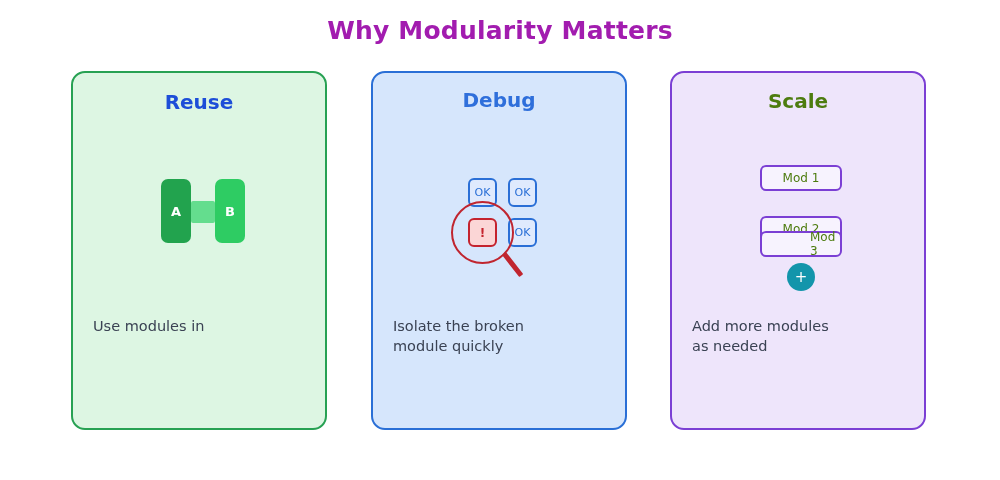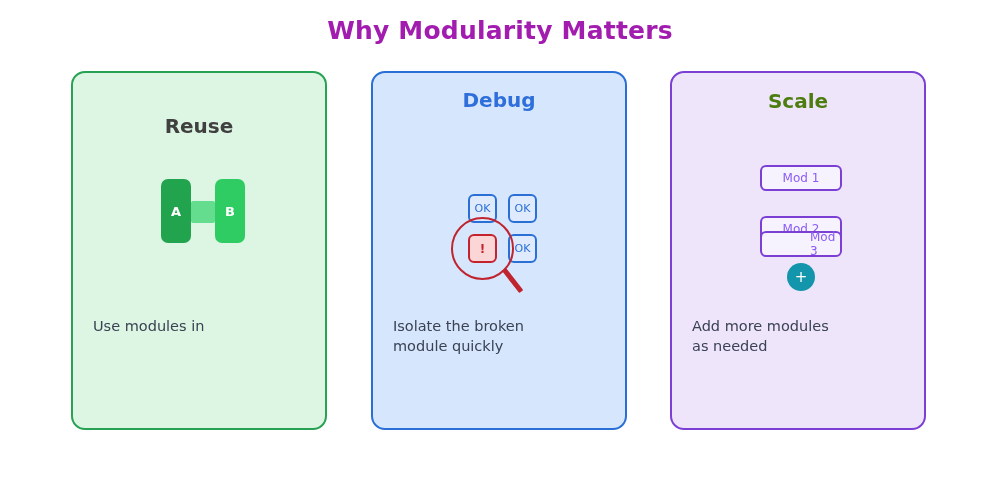--- a/index.html
+++ b/index.html
@@ -33,21 +33,21 @@
   #card-debug{ left:371px; background:#d6e6fc; border-color:#2a6fd6; }
   #card-scale{ left:670px; background:#eee5fb; border-color:#7b3fd4; }
 
   .card-title{
     position:absolute;
     left:0;width:100%;
     text-align:center;
     font-size:20px;
     font-weight:bold;
   }
-  #card-reuse .card-title{ top:17px; color:#404040;margin-top:24px; }
+  #card-reuse .card-title{ top:17px; color:#1d4ed8; }
   #card-debug .card-title{ top:15px; color:#2f6fdb; }
   #card-scale .card-title{ top:16px; color:#4d7c0f; }
 
   .card-caption{
     position:absolute;
     left:20px;width:240px;
     text-align:left;
     font-size:14.5px;
     line-height:20px;
     color:#3a4253;
@@ -72,21 +72,21 @@
   #reuse-block-b{ left:142px; top:106px; background:#2ecc63; }
   #reuse-connector{
     position:absolute;
     left:118px; top:128px;
     width:24px;height:22px;
     background:#64dd8e;
     border-radius:2px;
   }
 
   
-  #debug-art{ position:absolute; left:0;top:16px;width:100%;height:100%;padding-left:32px; }
+  #debug-art{ position:absolute; left:0;top:0;width:100%;height:100%;padding-left:32px; }
   .dbg-box{
     position:absolute;
     width:29px;height:29px;
     box-sizing:border-box;
     border-radius:6px;
     border:2px solid #2a6fd6;
     background:#dfeafd;
     color:#2a6fd6;
     font-size:11px;
     display:flex;align-items:center;justify-content:center;
@@ -132,21 +132,21 @@
   
   #scale-art{ position:absolute; left:0;top:0;width:100%;height:100%; }
   .mod-box{
     position:absolute;
     left:88px;
     width:82px;height:26px;
     box-sizing:border-box;
     border:2px solid #7b3fd4;
     border-radius:6px;
     background:#f7f3fe;
-    color:#8b5cf6;
+    color:#4d7c0f;
     font-size:12px;
     display:flex;align-items:center;justify-content:center;
   }
   #mod-box-0{ top:92px; }
   #mod-box-1{ top:125px;margin-top:18px; }
   #mod-box-2{ top:158px;padding-left:48px; }
   #add-module-button{
     position:absolute;
     left:115px; top:190px;
     width:28px;height:28px;

